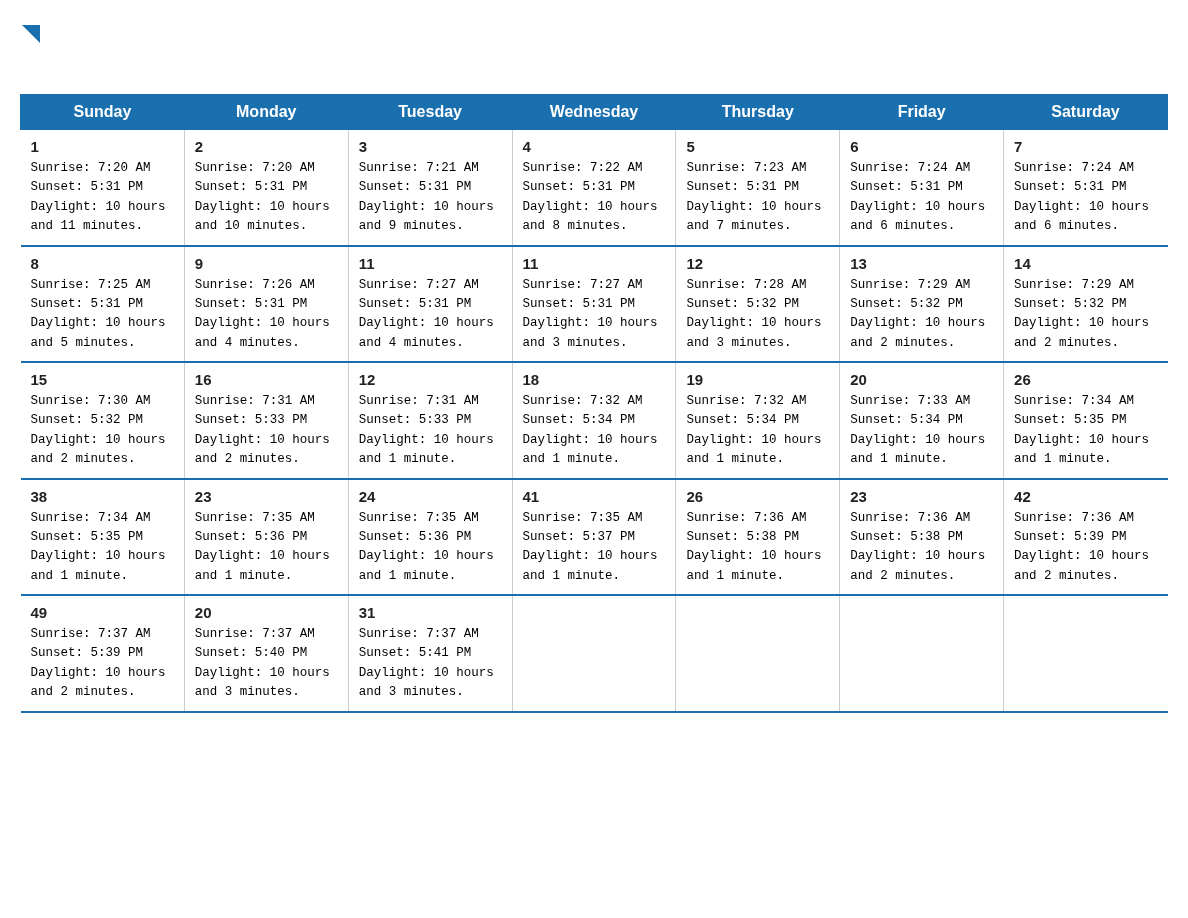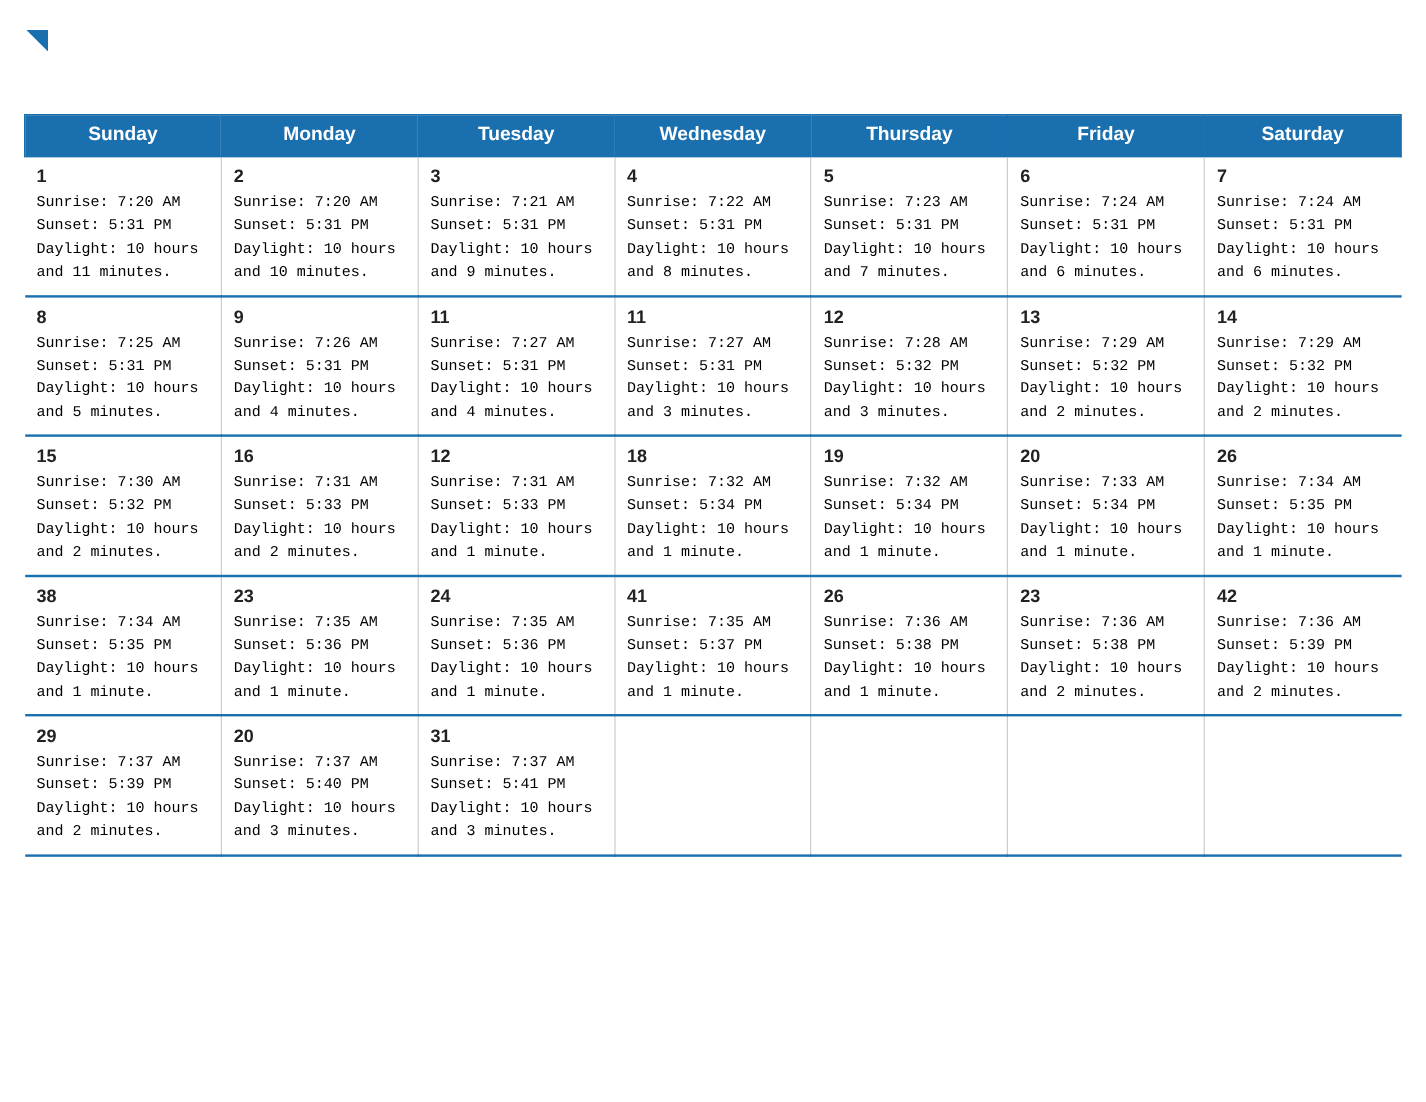--- a/index.html
+++ b/index.html
@@ -249,21 +249,21 @@
         <span class="day-num">23</span>
         <span class="day-info">Sunrise: 7:36 AM<br>Sunset: 5:38 PM<br>Daylight: 10 hours<br> and 2 minutes.</span>
       </td>
         <td>
         <span class="day-num">42</span>
         <span class="day-info">Sunrise: 7:36 AM<br>Sunset: 5:39 PM<br>Daylight: 10 hours<br> and 2 minutes.</span>
       </td>
       </tr>
       <tr>
         <td>
-        <span class="day-num">29</span>
+        <span class="day-num">49</span>
         <span class="day-info">Sunrise: 7:37 AM<br>Sunset: 5:39 PM<br>Daylight: 10 hours<br> and 2 minutes.</span>
       </td>
         <td>
         <span class="day-num">20</span>
         <span class="day-info">Sunrise: 7:37 AM<br>Sunset: 5:40 PM<br>Daylight: 10 hours<br> and 3 minutes.</span>
       </td>
         <td>
         <span class="day-num">31</span>
         <span class="day-info">Sunrise: 7:37 AM<br>Sunset: 5:41 PM<br>Daylight: 10 hours<br> and 3 minutes.</span>
       </td>

